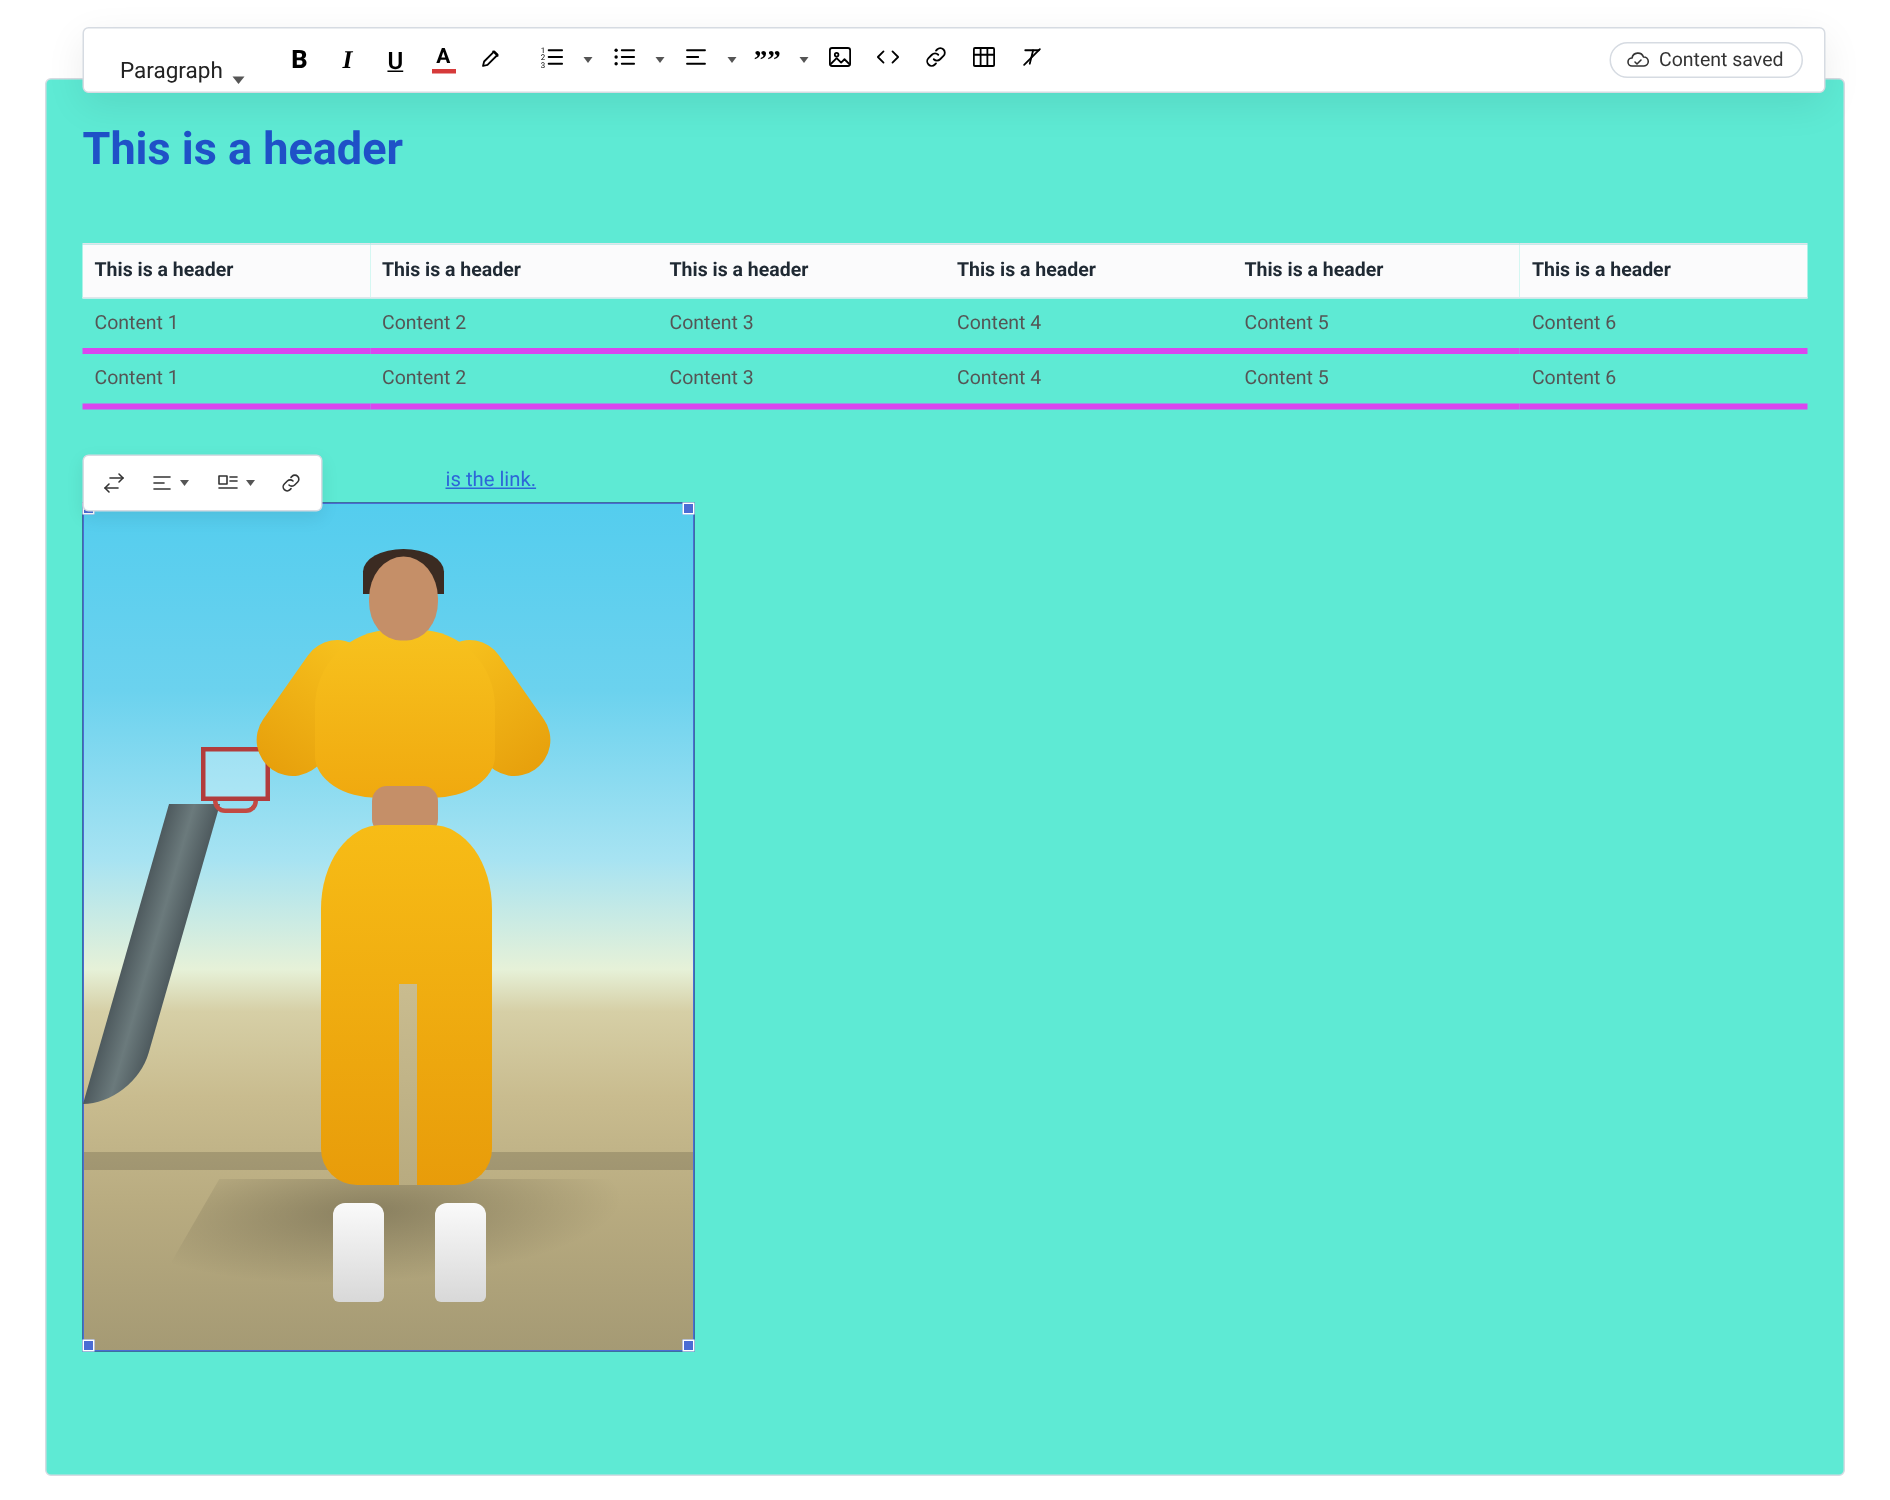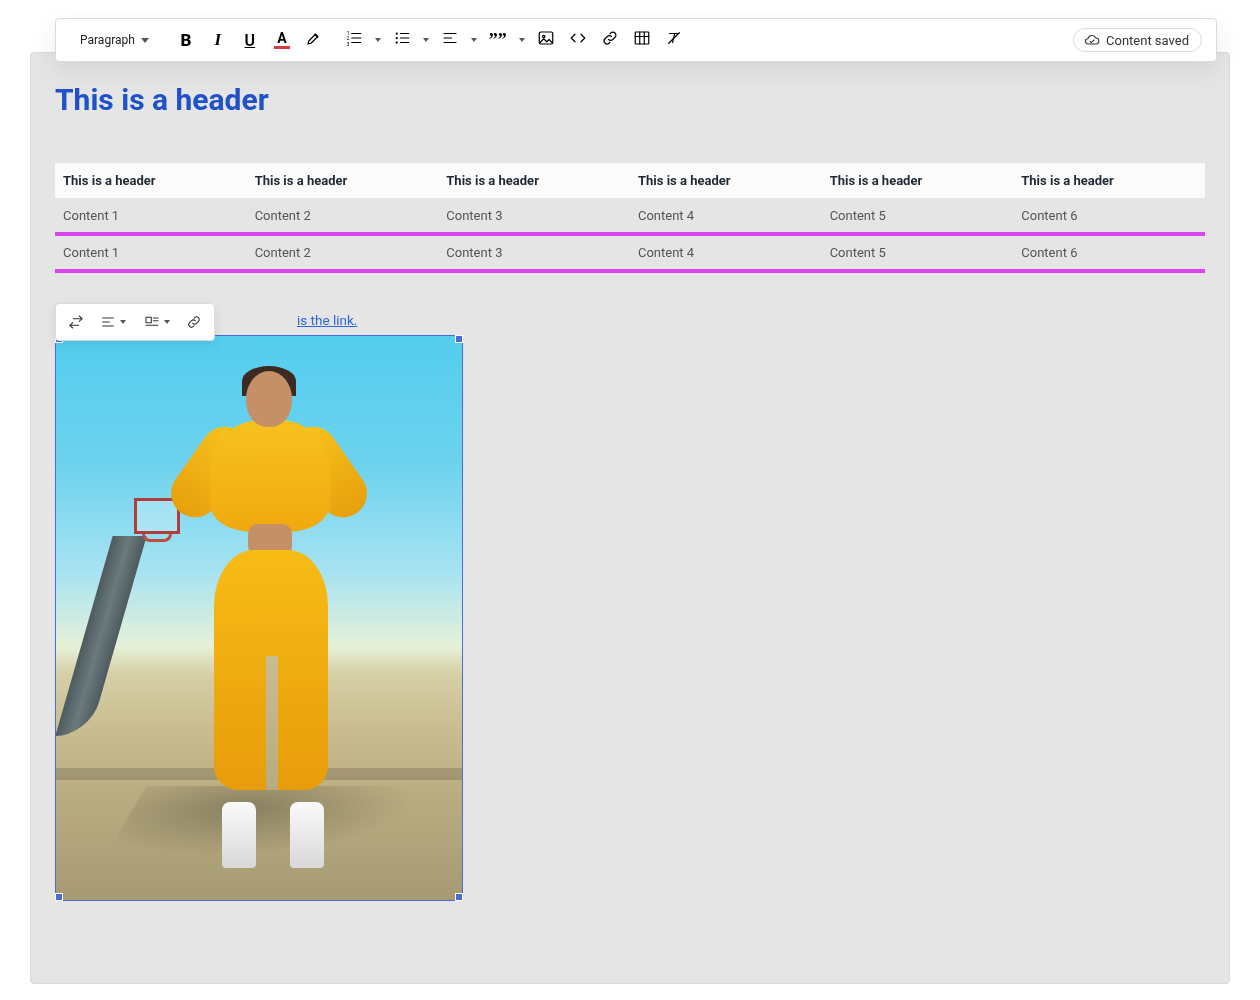--- a/index.html
+++ b/index.html
@@ -35,23 +35,24 @@
     align-items: center;
     justify-content: center;
     height: 32px;
     border-radius: 3px;
     cursor: pointer;
     color: #000;
   }
   .tb-btn { width: 30px; }
   .tb-text-btn {
     padding: 0 8px 0 10px;
-    font-size: 12px;
+    font-size: 15px;
     color: #222;
     gap:6px;
+    align-items:flex-end;
   }
   .caret {
     width: 0; height: 0;
     border-left: 4px solid transparent;
     border-right: 4px solid transparent;
     border-top: 5px solid #555;
     display:inline-block;
   }
   .caret-sm {
     width:0;height:0;
@@ -81,21 +82,21 @@
 
   
   .editor {
     position:absolute;
     top:52px;
     left:30px;
     right:30px;
     bottom:16px;
     border:1px solid #d6dbe2;
     border-radius:4px;
-    background:#e5e5e5;
+    background:#5eead4;
     padding: 25px 24px 30px;
     overflow:hidden;
   }
 
   h2.header {
     font-size: 30px;
     font-weight: 700;
     color: #1f51c7;
     margin-top: 4px;
     margin-bottom: 45px;

